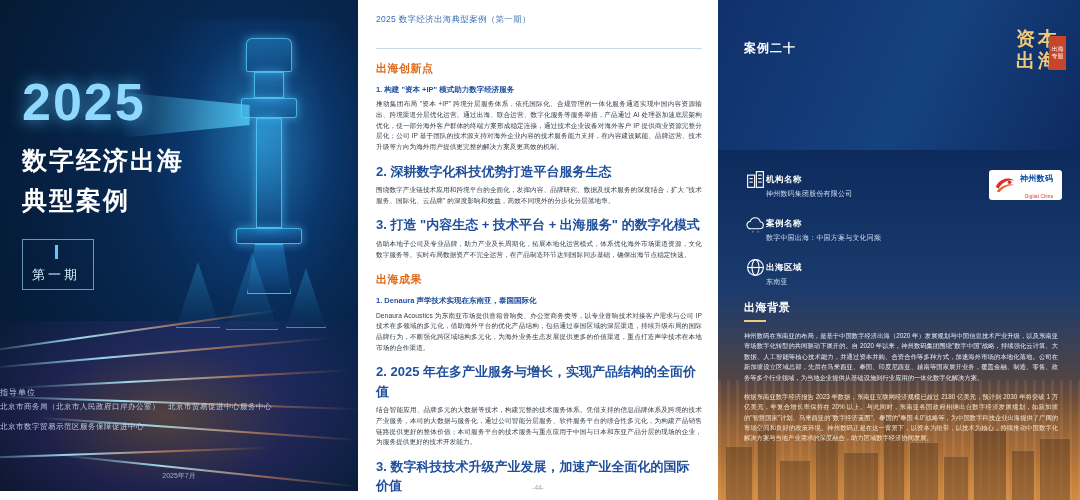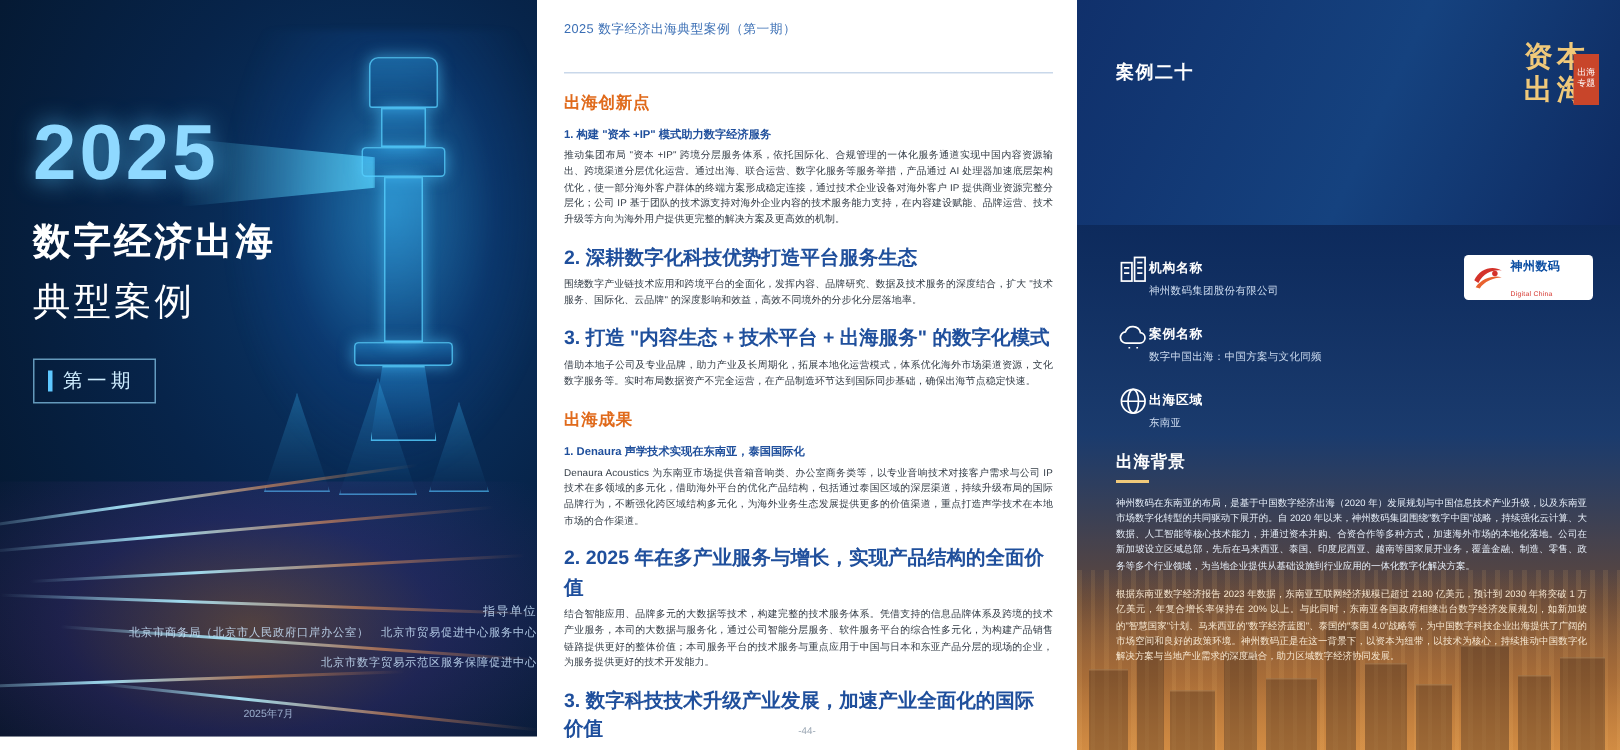--- a/index.html
+++ b/index.html
@@ -65,30 +65,30 @@
   .cover-text { position: absolute; left: 22px; top: 72px; z-index: 5; }
   .cover-year {
     font-size: 52px; font-weight: bold; letter-spacing: 2px;
     color: #8fd9ff;
     text-shadow: 0 0 16px rgba(90,200,255,.75);
   }
   .cover-title1 {
     margin-top: 12px; font-size: 25px; font-weight: bold; color: #ffffff; letter-spacing: 2px;
   }
   .cover-title2 {
-    margin-top: 7px; font-size: 25px; font-weight: normal; color: #ffffff; letter-spacing: 2px;
+    margin-top: 7px; font-size: 25px; font-weight: bold; color: #ffffff; letter-spacing: 2px;
   }
   .cover-issue {
     margin-top: 22px; display: inline-flex; align-items: center; gap: 7px;
     border: 1px solid rgba(150,220,255,.65); padding: 5px 13px 5px 9px;
-    color: #cfeeff; font-size: 13px; letter-spacing: 3px;
+    color: #cfeeff; font-size: 13px; letter-spacing: 3px; flex-direction: column;
   }
   .cover-issue .bar { width: 3px; height: 14px; background: #5ec8ff; display: inline-block; }
   .cover-credits {
-    position: absolute; left: 0; right: 0; bottom: 34px; text-align: right; z-index: 5;
+    position: absolute; left: 0; right: 0; bottom: 49px; text-align: left; z-index: 5;
     color: rgba(205,230,255,.82);
   }
   .cc-label { font-size: 8px; letter-spacing: 1px; margin-bottom: 4px; }
   .cc-org { font-size: 7.5px; letter-spacing: .5px; margin-bottom: 10px; }
   .cover-date {
     position: absolute; left: 0; right: 0; bottom: 10px; text-align: center;
     font-size: 7px; color: rgba(200,225,255,.7); z-index: 5;
   }
 
   
@@ -161,23 +161,23 @@
     border-top: 1px solid rgba(255,205,140,.25);
   }
   .info-row { display: flex; align-items: flex-start; margin-bottom: 13px; position: relative; z-index: 3; }
   .info-ico {
     width: 22px; height: 22px; flex: none; display: flex; align-items: center; justify-content: center;
   }
   .info-ico svg { width: 21px; height: 21px; }
   .info-label { font-size: 8.5px; color: #ffffff; font-weight: bold; letter-spacing: .5px; }
   .info-value { margin-top: 3px; font-size: 7px; color: #cddcf0; letter-spacing: .2px; }
   .cp-logo {
-    position: absolute; right: 18px; top: 20px; width: 86px; height: 30px;
+    position: absolute; right: 18px; top: 20px; width: 73px; height: 30px;
     background: #ffffff; border-radius: 3px; display: flex; align-items: center;
-    gap: 4px; padding: 0 5px; z-index: 4;
+    gap: 4px; padding: 0 5px; z-index: 4; text-align: right;
   }
   .cp-logo-mark {
     width: 22px; height: 22px; flex: none;
   }
   .cp-logo-txt { line-height: 1.05; }
   .cp-logo-cn { font-size: 8px; font-weight: bold; color: #0a4da2; letter-spacing: .3px; }
   .cp-logo-en { font-size: 4.5px; color: #d4322a; letter-spacing: .2px; }
   .cp-bg-title {
     margin-top: 10px; font-size: 11px; font-weight: bold; color: #ffffff; letter-spacing: .6px;
     position: relative; z-index: 3;

